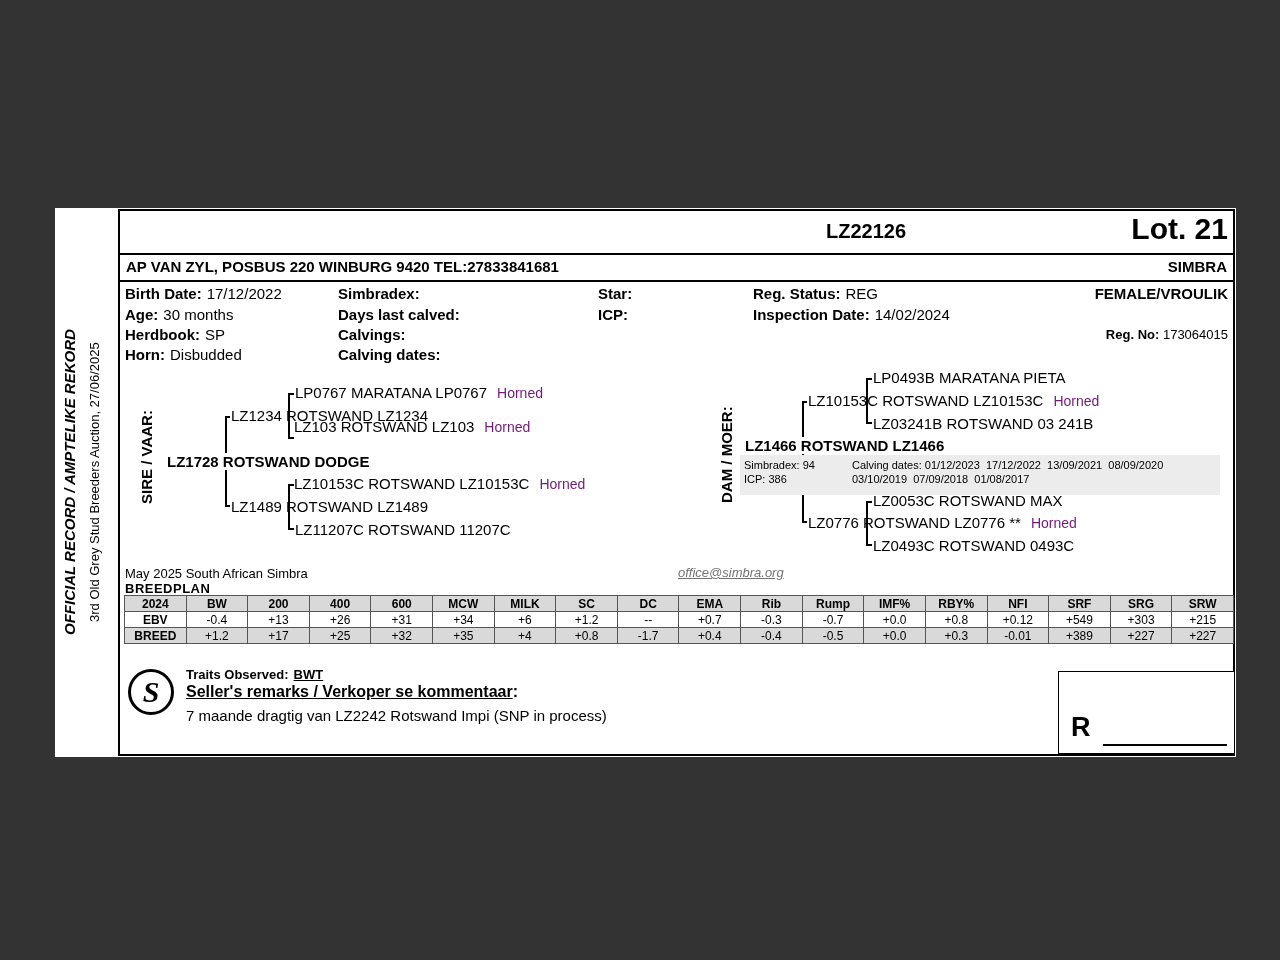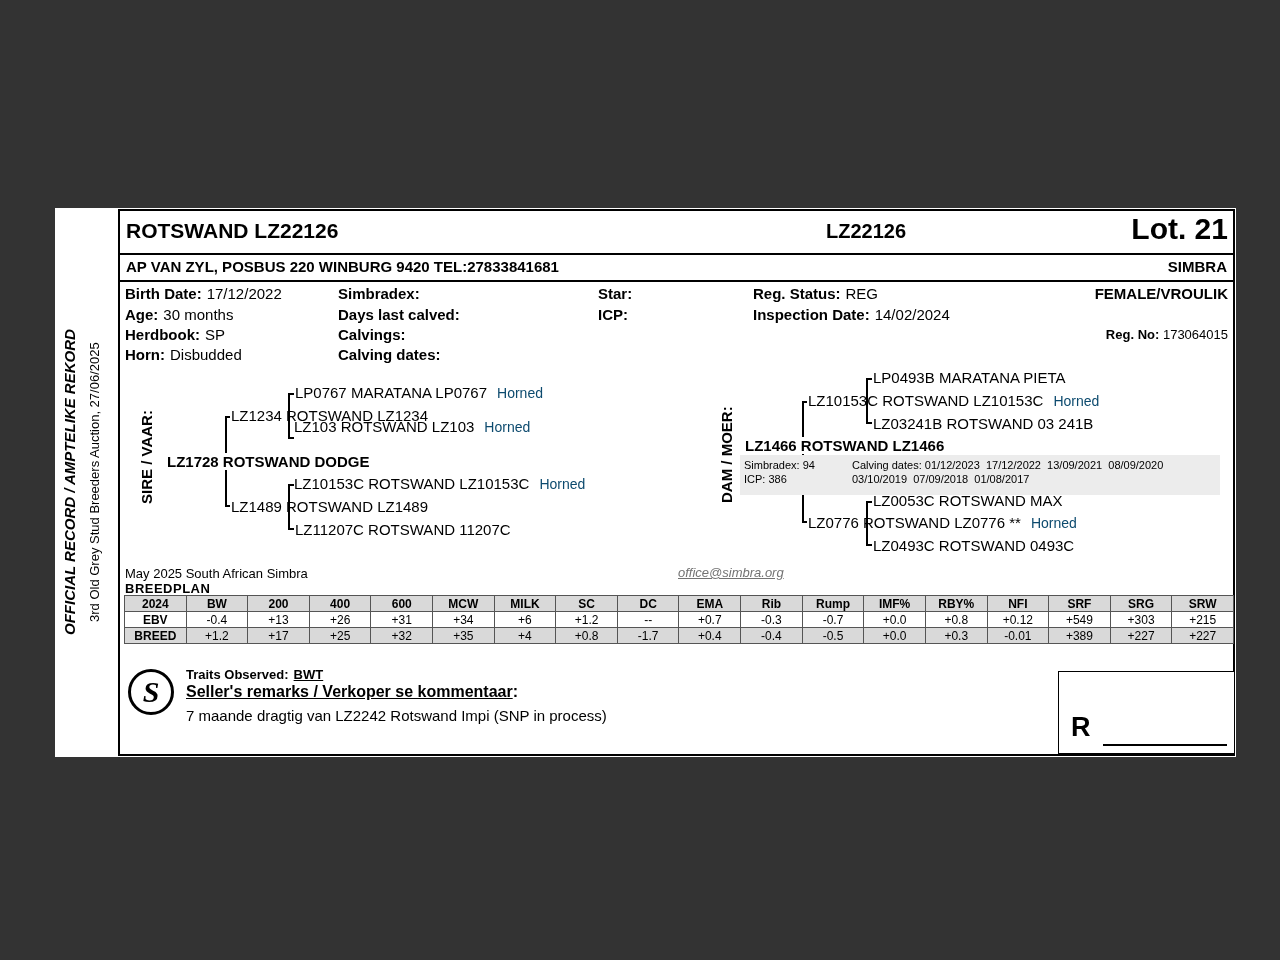--- a/index.html
+++ b/index.html
@@ -17,21 +17,21 @@
   .t-lot{right:5px;top:1px;font-size:30px;font-weight:bold;margin-left:16px;}
   .rule{border-top:2px solid #000;height:0;}
   .t-owner{left:6px;top:47px;font-size:15px;font-weight:bold;}
   .t-breed{right:6px;top:47px;font-size:15px;font-weight:bold;}
   .fld{font-size:15px;}
   .fld .v{margin-left:5px;}
   .t-sex{right:5px;top:74px;font-size:15px;font-weight:bold;}
   .t-regno{right:5px;top:116px;font-size:13px;}
   .axis{font-weight:bold;font-size:15px;}
   .ped{font-size:15px;}
-  .ped .note{color:#0c4a6e;font-size:14px;margin-left:10px;}
+  .ped .note{color:#701a75;font-size:14px;margin-left:10px;}
   .cover{background:#fff;font-weight:bold;padding:0 3px 0 0;}
   .vline{position:absolute;border-left:2px solid #000;width:0;}
   .hline{position:absolute;border-top:2px solid #000;height:0;}
   .daminfo{left:620px;top:244px;width:480px;height:40px;background:#ececec;font-size:11px;}
   .daminfo span{position:absolute;white-space:pre;}
   .meta{font-size:13px;}
   .brand{font-size:13px;font-weight:bold;letter-spacing:.5px;}
   .email{font-size:13px;font-style:italic;color:#737373;text-decoration:underline;cursor:pointer;}
   table.bp{position:absolute;left:4px;top:384px;width:1110px;border-collapse:collapse;table-layout:fixed;font-size:12px;}
   table.bp th,table.bp td{border:1px solid #555;height:16px;text-align:center;overflow:hidden;padding:0;}
@@ -54,21 +54,20 @@
 <body>
 
 <div class="canvas">
   <div class="page">
 
     <div class="side1 vert">OFFICIAL RECORD / AMPTELIKE REKORD</div>
     <div class="side2 vert">3rd Old Grey Stud Breeders Auction, 27/06/2025</div>
 
     <div class="doc">
 
-      <span class="abs t-title">ROTSWAND LZ22126</span>
       <span class="abs t-id">LZ22126</span>
       <span class="abs t-lot">Lot. 21</span>
       <div class="abs rule" style="left:0;top:42px;width:1113px;"></div>
 
       <span class="abs t-owner">AP VAN ZYL, POSBUS 220 WINBURG 9420 TEL:27833841681</span>
       <span class="abs t-breed">SIMBRA</span>
       <div class="abs rule" style="left:0;top:69px;width:1113px;"></div>
 
       <div class="abs fld" style="left:5px;top:74px;"><span class="b">Birth Date:</span><span class="v">17/12/2022</span></div>
       <div class="abs fld" style="left:5px;top:95px;"><span class="b">Age:</span><span class="v">30 months</span></div>

